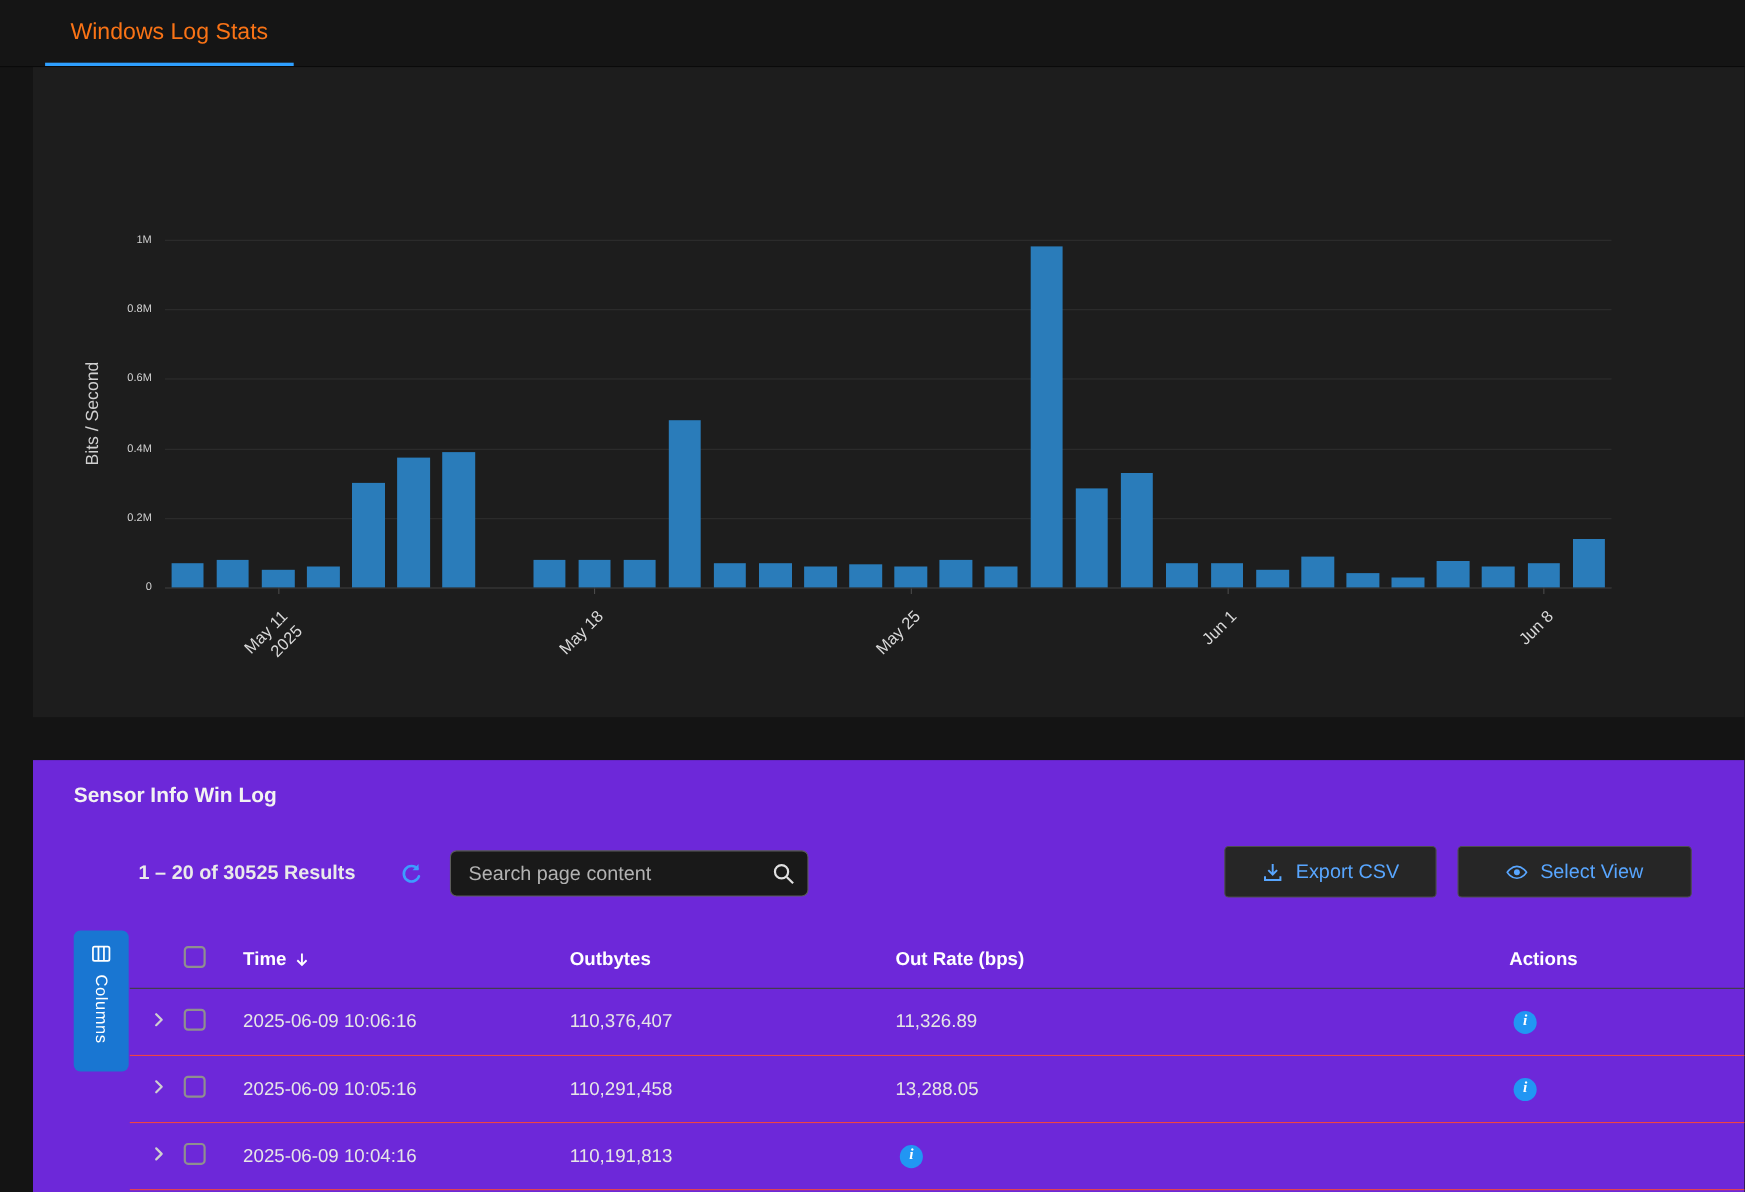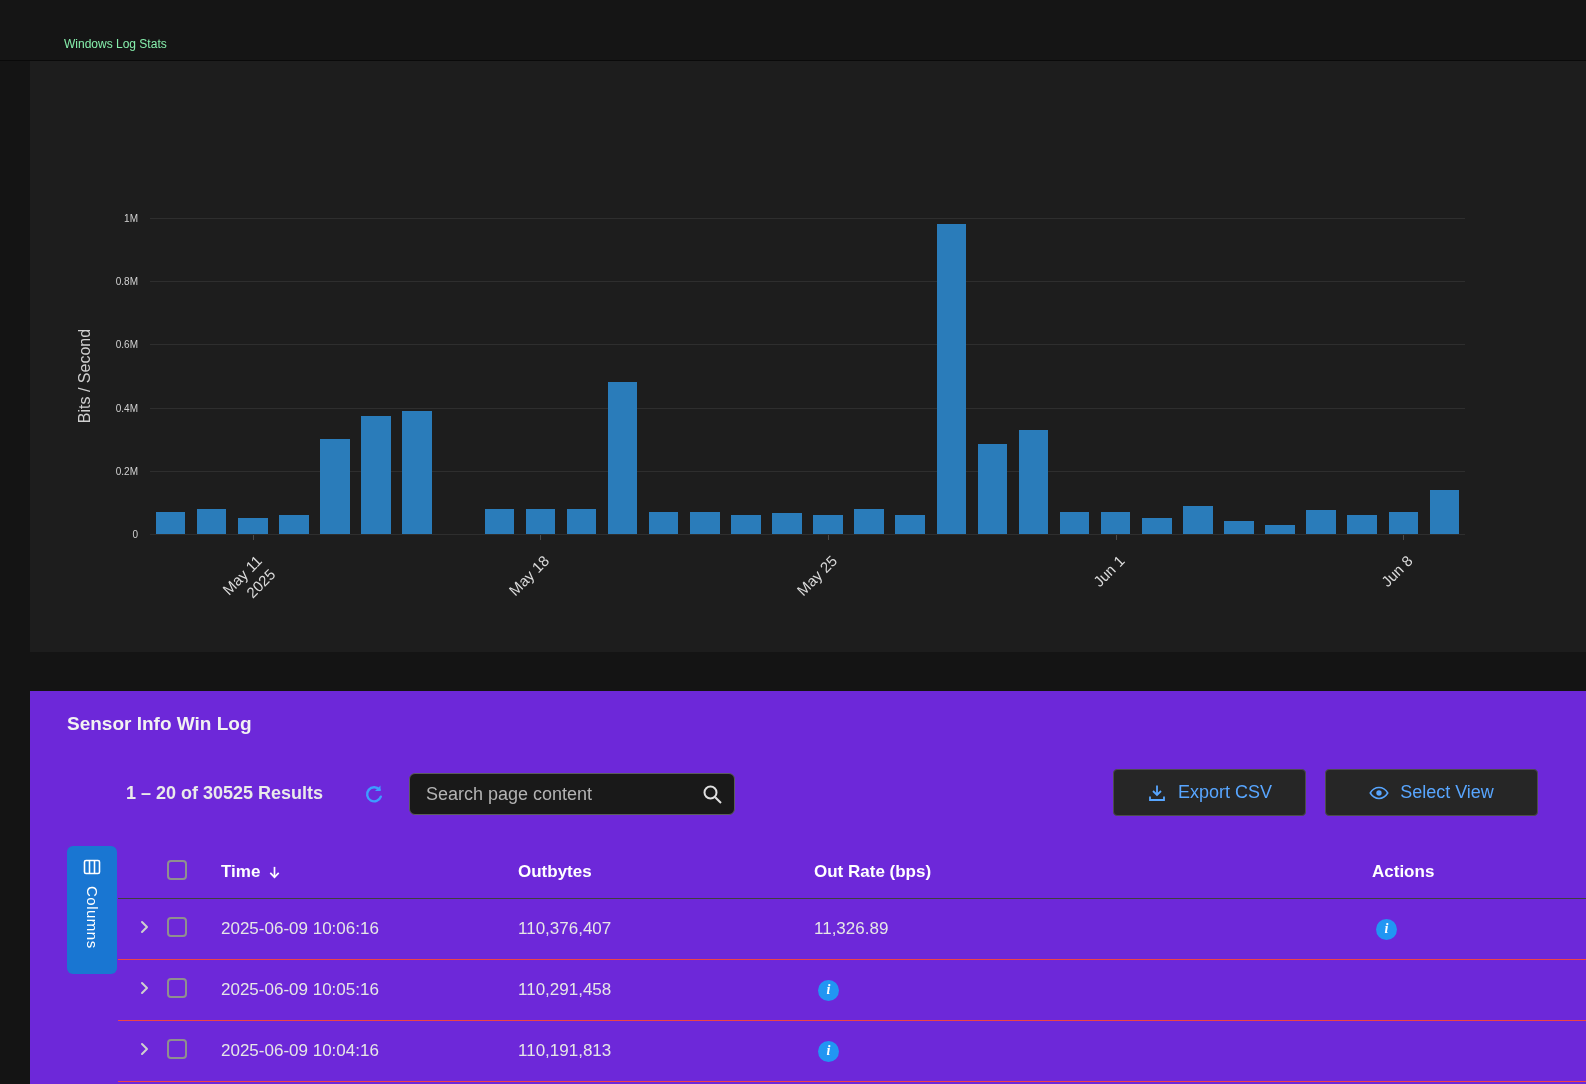--- a/index.html
+++ b/index.html
@@ -6,22 +6,22 @@
   body {
     width:1586px; height:1084px;
     font-family:"Liberation Sans","DejaVu Sans",sans-serif;
     color:#e6e6e6;
     position:relative;
   }
 
   
   .tabbar { height:60px; position:relative; border-bottom:1px solid #0a0a0a; background:#151515; }
   .tab {
-    position:absolute; left:41px; top:16px; height:57px; line-height:57px;
-    padding:0 23px; font-size:12px; color:#86efac; cursor:pointer;
+    position:absolute; left:41px; top:0; height:57px; line-height:57px;
+    padding:0 23px; font-size:21px; color:#f97316; cursor:pointer;
     border-bottom:3px solid #2e9fff;
   }
 
   
   .chart-panel { margin-left:30px; height:591px; background:#1d1d1d; position:relative; }
   .chart-title { position:absolute; left:37px; top:44px; font-size:25px; font-weight:400; color:#ececec; }
 
   .y-label {
     position:absolute; left:-10px; top:315px; width:140px; text-align:center;
     transform:translate(-50%,-50%) rotate(-90deg); transform-origin:center;
@@ -292,20 +292,21 @@
 
   <div class="trow">
     <div><span class="chev-icon">
       <svg viewBox="0 0 16 16" fill="none" stroke="currentColor" stroke-width="2" stroke-linecap="round" stroke-linejoin="round">
         <polyline points="6 3, 11 8, 6 13"></polyline>
       </svg>
     </span></div>
     <div><span class="checkbox"></span></div>
     <div>2025-06-09 10:05:16</div>
     <div>110,291,458</div>
+    <div>13,288.05</div>
     <div class="cell-actions">
             <span class="info-icon">i</span>
           </div>
   </div>
 
   <div class="trow">
     <div><span class="chev-icon">
       <svg viewBox="0 0 16 16" fill="none" stroke="currentColor" stroke-width="2" stroke-linecap="round" stroke-linejoin="round">
         <polyline points="6 3, 11 8, 6 13"></polyline>
       </svg>

